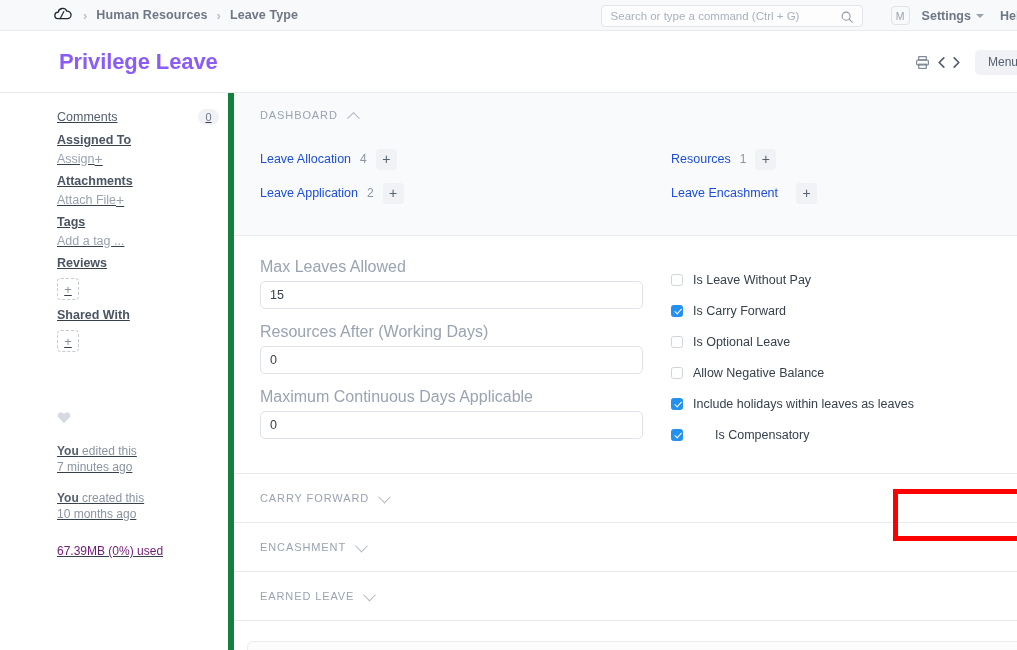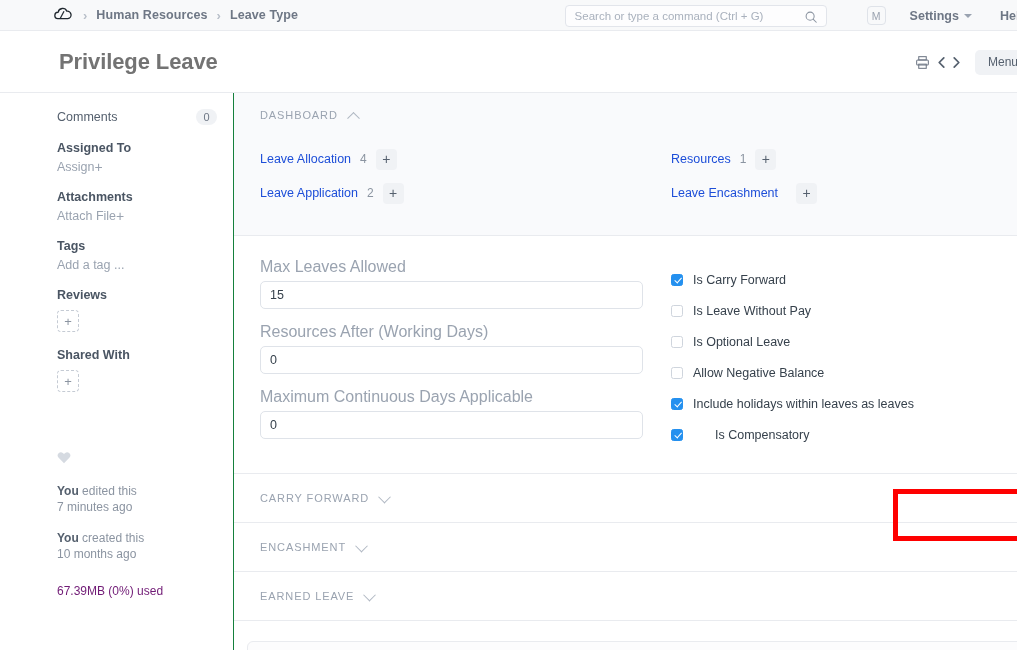--- a/index.html
+++ b/index.html
@@ -21,21 +21,21 @@
     position: relative;
   }
   .brand-logo { width: 22px; height: 22px; display:flex; align-items:center; justify-content:center; }
   .crumb-sep { color: #b8bfc9; font-size: 13px; margin: 0 9px; font-weight: 600; }
   .crumb {
     font-size: 12.5px; font-weight: bold; color: #6e7785;
     letter-spacing: .1px; white-space: nowrap; cursor: pointer;
   }
   .nav-right {
     position: absolute; right: 0; top: 0; height: 31px;
-    display: flex; align-items: center; gap: 12px;
+    display: flex; align-items: center; gap: 0;
   }
   .searchbox {
     position: relative; width: 262px; height: 22px;
     background: #fdfdfe; border: 1px solid #e2e5eb; border-radius: 4px;
     display: flex; align-items: center; padding: 0 26px 0 9px;
   }
   .searchbox input {
     border: 0; outline: 0; background: transparent; width: 100%;
     font-family: "Liberation Sans", sans-serif; font-size: 11.5px; color: #36414c;
   }
@@ -57,46 +57,47 @@
   }
   .nav-help { margin-left: 16px; margin-right: -10px; }
 
   
   .page-head {
     height: 62px; background: #fff;
     border-bottom: 1px solid #e9ebef;
     display: flex; align-items: center; padding: 0 0 0 59px;
     position: relative;
   }
-  .page-title { font-size: 22px; font-weight: bold; color: #737373; letter-spacing: -.1px; }
+  .page-title { font-size: 22px; font-weight: bold; color: #8b5cf6; letter-spacing: -.1px; }
   .head-actions {
     position: absolute; right: 0; top: 0; height: 62px;
     display: flex; align-items: center; gap: 0;
   }
   .icon-btn { width: 22px; height: 22px; display:flex; align-items:center; justify-content:center; cursor: pointer; }
   .chev-btn { width: 15px; height: 22px; display:flex; align-items:center; justify-content:center; cursor:pointer; }
   .menu-btn {
     background: #f0f2f5; border: 0; border-radius: 5px;
     height: 25px; padding: 0 13px; margin-left: 11px; margin-right: -14px;
     font-family: "Liberation Sans", sans-serif;
     font-size: 12px; color: #55606e; cursor: pointer; white-space: nowrap;
   }
 
   
   .body-wrap { display: flex; height: 557px; }
 
   
   .sidebar {
     width: 234px; background: #fff; flex: 0 0 234px;
-    border-right: 1px solid #15803d;
-    padding: 16px 16px 0 57px;
+    border-right: 6px solid #15803d;
+    padding: 16px 9px 0 57px;
+    text-decoration: underline;
   }
   .sb-row { display: flex; align-items: center; justify-content: space-between; }
   .sb-head {
-    font-size: 12.5px; font-weight: bold; color: #4a5563; margin-top: 16px;
+    font-size: 12.5px; font-weight: bold; color: #4a5563; margin-top: 8px;
   }
   .sb-head.first { margin-top: 0; font-weight: normal; color: #55606e; }
   .count-pill {
     background: #f0f2f5; color: #6e7785; border-radius: 9px;
     font-size: 11px; padding: 2px 7px; min-width: 21px; text-align: center;
   }
   .sb-sub {
     font-size: 12.5px; color: #9aa3b0; margin-top: 5px;
     display: flex; align-items: center; gap: 0; cursor: pointer;
   }
@@ -330,26 +331,26 @@
           <input type="text" value="0" style="">
         </div>
         <div class="field">
           <div class="field-label">Maximum Continuous Days Applicable</div>
           <input type="text" value="0" style="">
         </div>
       </div>
 
       <div class="col-right">
         <div class="cb-row">
+          <span class="cb"></span>
+          <span class="cb-label">Is Leave Without Pay</span>
+        </div>
+        <div class="cb-row">
           <span class="cb checked"></span>
           <span class="cb-label">Is Carry Forward</span>
-        </div>
-        <div class="cb-row">
-          <span class="cb"></span>
-          <span class="cb-label">Is Leave Without Pay</span>
         </div>
         <div class="cb-row">
           <span class="cb"></span>
           <span class="cb-label">Is Optional Leave</span>
         </div>
         <div class="cb-row">
           <span class="cb"></span>
           <span class="cb-label">Allow Negative Balance</span>
         </div>
         <div class="cb-row">

